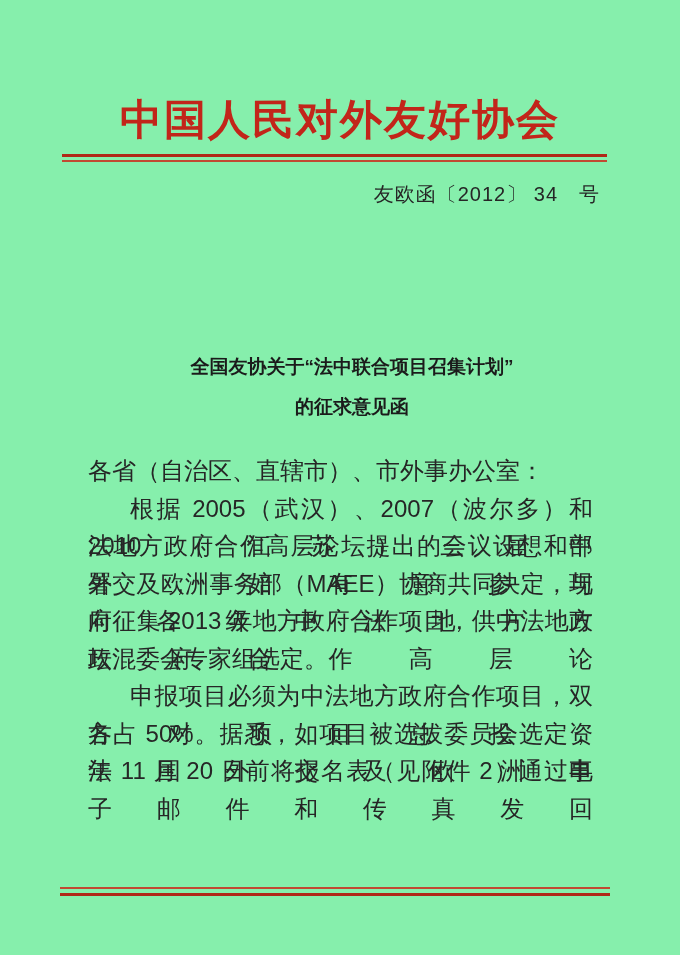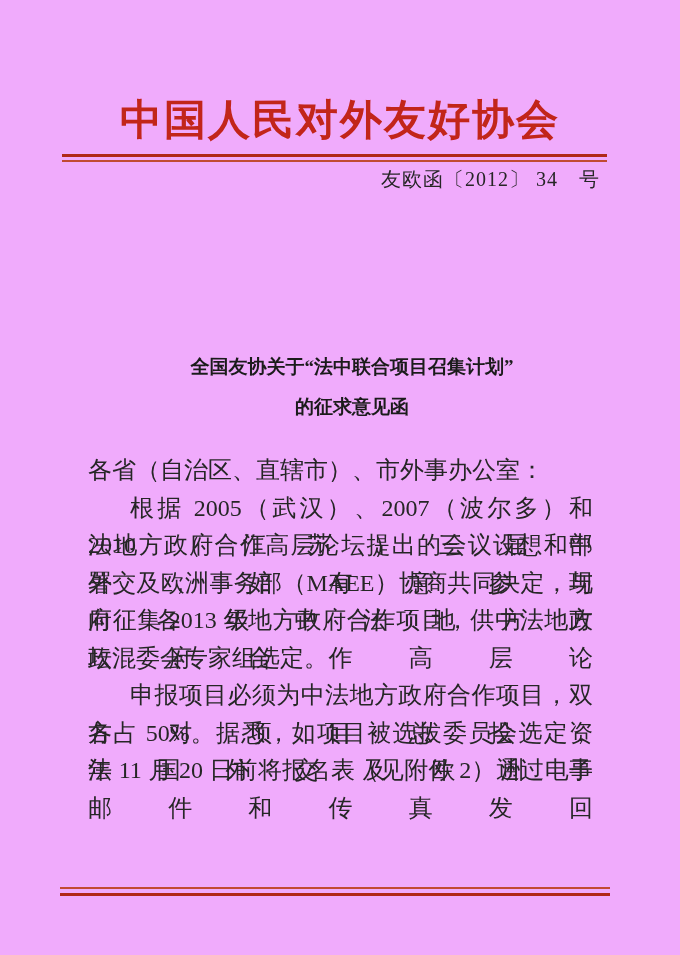--- a/index.html
+++ b/index.html
@@ -5,23 +5,23 @@
   html, body {
     margin: 0;
     padding: 0;
     background: #e8e8e8;
   }
   .page {
     position: relative;
     width: 680px;
     height: 955px;
     margin: 0 auto;
-    background: #f0abfc;
+    background: #86efac;
     overflow: hidden;
-    font-family: Liberation Serif, serif;
+    font-family: Liberation Sans, sans-serif;
   }
   
   .org-name {
     position: absolute;
     top: 92px;
     left: 0;
     width: 100%;
     text-align: center;
     font-size: 42px;
     font-weight: 700;
@@ -39,21 +39,21 @@
     height: 3px;
     background: #b02818;
   }
   .header-rule .gap { height: 3px; }
   .header-rule .thin {
     height: 2px;
     background: #c14a32;
   }
   .doc-number {
     position: absolute;
-    top: 166px;
+    top: 181px;
     right: 80px;
     font-size: 20px;
     color: #262626;
     white-space: pre;
     letter-spacing: 1px;
   }
   
   .doc-title {
     position: absolute;
     top: 347px;

